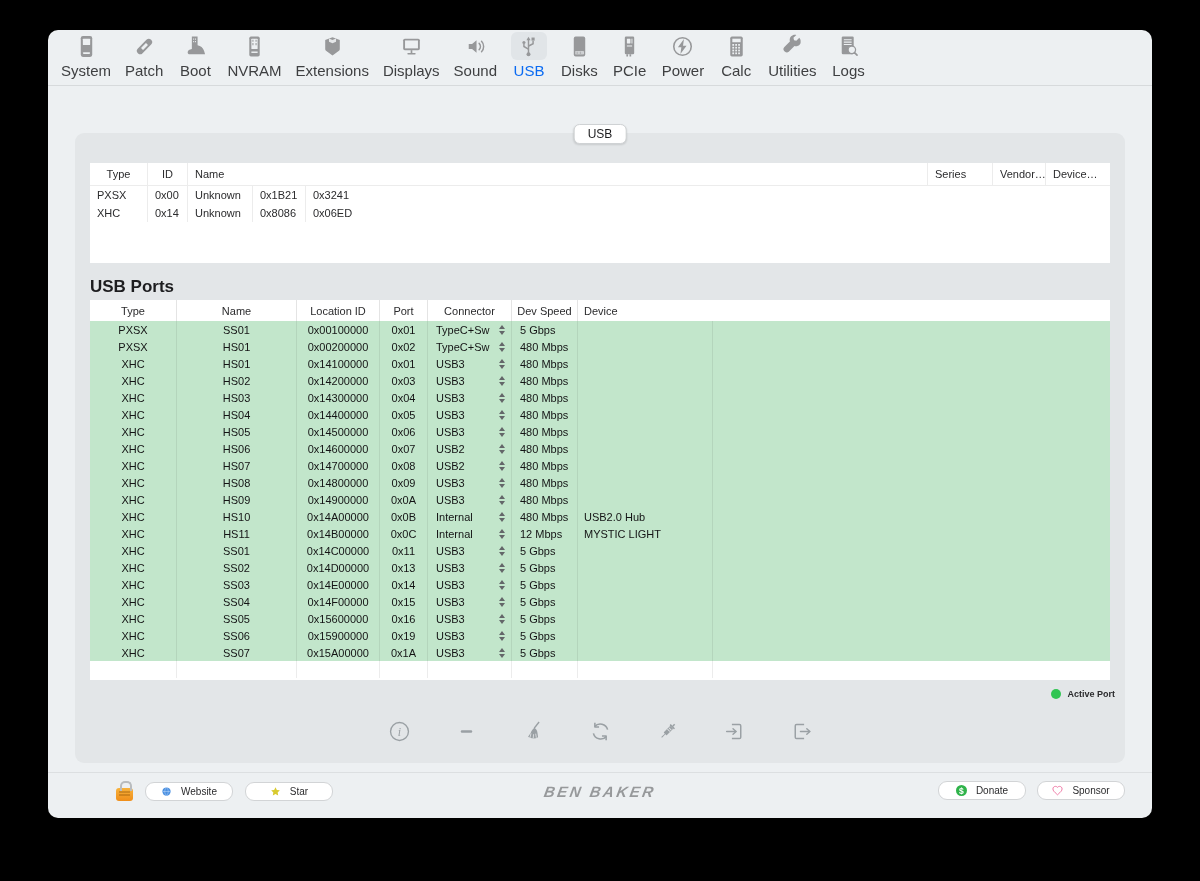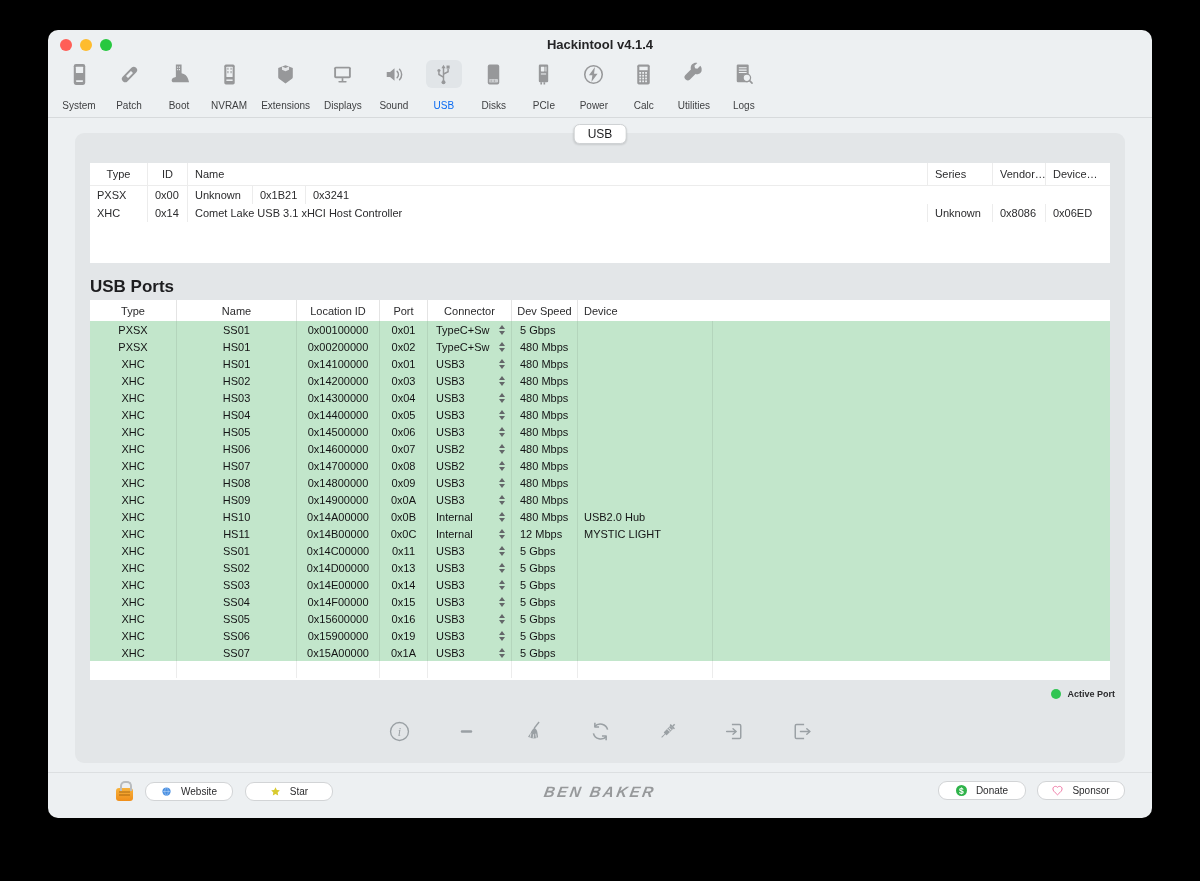--- a/index.html
+++ b/index.html
@@ -10,21 +10,21 @@
   .titlebar{position:relative;height:28px;}
   .lights{position:absolute;left:12px;top:9px;display:flex;gap:8px;}
   .light{width:12px;height:12px;border-radius:50%;}
   .light.r{background:#ff5f57}.light.y{background:#febc2e}.light.g{background:#28c840}
   .wtitle{text-align:center;line-height:30px;font-size:13px;font-weight:700;color:#252527;}
   
   .toolbar{display:flex;align-items:flex-end;padding:2px 0 6px 6px;border-bottom:1px solid #d7dadc;}
   .ti{display:flex;flex-direction:column;align-items:center;padding:0 7px;cursor:default;}
   .ti .ic{width:36px;height:28px;display:flex;align-items:center;justify-content:center;}
   .ti .ic svg{width:27px;height:25px;}
-  .ti .lbl{font-size:10px;color:#3e3f41;margin-top:12px;white-space:nowrap;}
+  .ti .lbl{font-size:15px;color:#3e3f41;margin-top:2px;white-space:nowrap;}
   .ti.sel .ic{background:#e1e5e8;border-radius:6px;}
   .ti.sel .lbl{color:#0b6bf2;}
   
   .segment{position:absolute;left:50%;transform:translateX(-50%);top:94px;z-index:5;background:#fff;
     border:1px solid #cfd2d4;border-radius:6px;padding:2px 13px;font-size:12px;color:#1c1c1e;
     box-shadow:0 1px 2px rgba(0,0,0,.12);}
   
   .panel{position:absolute;left:27px;top:103px;width:1050px;height:630px;background:#e3e6e8;border-radius:9px;}
   .tbl{position:absolute;left:15px;width:1020px;background:#fff;}
   .row{display:flex;align-items:flex-end;}
@@ -84,28 +84,20 @@
   .fright{position:absolute;right:27px;top:8px;display:flex;align-items:center;gap:11px;}
   .coin{width:11px;height:11px;border-radius:50%;background:#2fb34a;color:#fff;font-size:8.5px;font-weight:700;
     display:flex;align-items:center;justify-content:center;}
   .minipill{min-width:62px;}
 </style>
 </head>
 <body>
 
 <div class="window">
 
-  <div class="titlebar">
-    <div class="lights">
-      <span class="light r"></span>
-      <span class="light y"></span>
-      <span class="light g"></span>
-    </div>
-    <div class="wtitle">Hackintool v4.1.4</div>
-  </div>
 
   <div class="toolbar">
     <div class="ti">
       <span class="ic">
           <svg viewBox="0 0 24 24">
             <rect x="6.5" y="2" width="11" height="20" rx="2" fill="#97989a"></rect>
             <rect x="8.5" y="4.5" width="7" height="6" rx="0.5" fill="#edf0f2"></rect>
             <rect x="8.5" y="17.5" width="7" height="1.6" rx="0.8" fill="#edf0f2"></rect>
           </svg>
         </span>
@@ -276,21 +268,20 @@
       <div class="row drow">
         <span class="cell t1">PXSX</span>
         <span class="cell t2">0x00</span>
         <span class="cell t4">Unknown</span>
         <span class="cell t5">0x1B21</span>
         <span class="cell t6">0x3241</span>
       </div>
       <div class="row drow">
         <span class="cell t1">XHC</span>
         <span class="cell t2">0x14</span>
-        <span class="cell t3">Comet Lake USB 3.1 xHCI Host Controller</span>
         <span class="cell t4">Unknown</span>
         <span class="cell t5">0x8086</span>
         <span class="cell t6">0x06ED</span>
       </div>
     </div>
 
     <div class="sectitle">USB Ports</div>
 
     <div class="tbl ports">
       <div class="row hrow">

